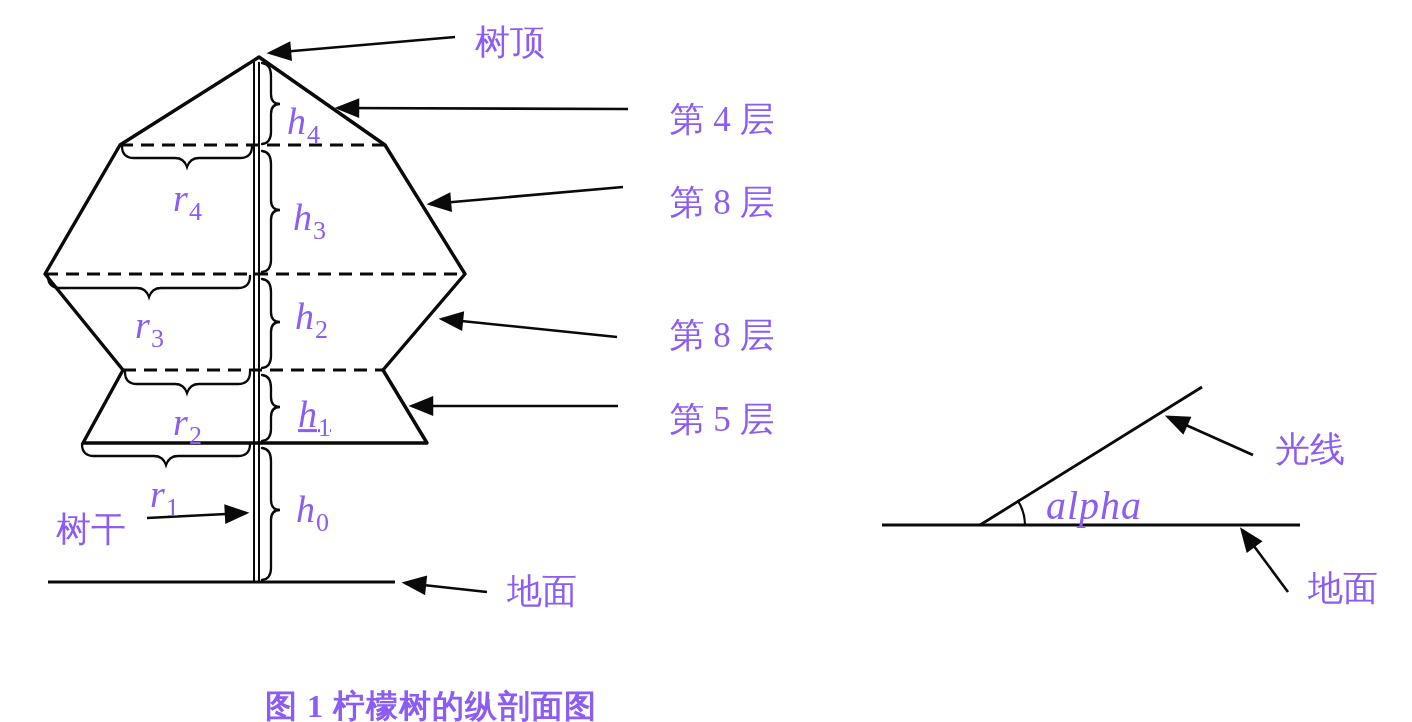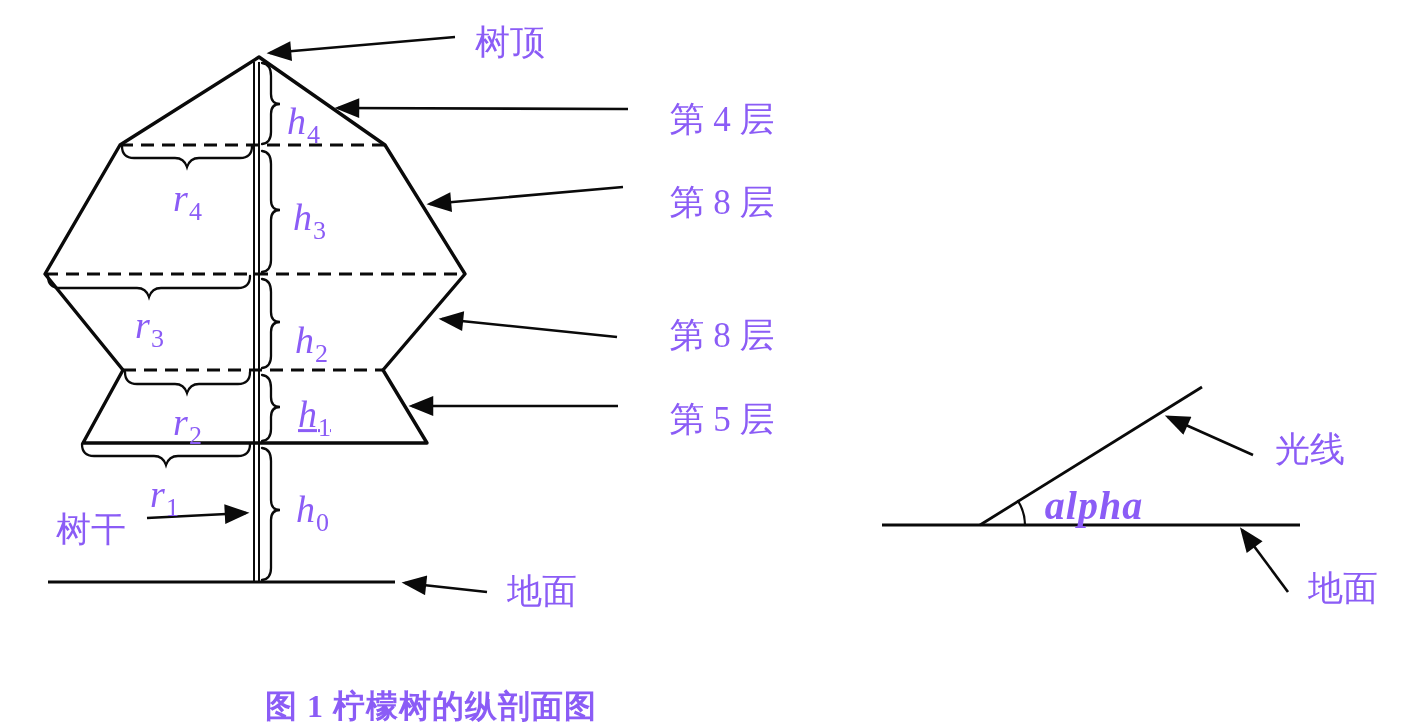--- a/index.html
+++ b/index.html
@@ -16,21 +16,21 @@
   .brace{fill:none;stroke:#0a0a0a;stroke-width:2.3;stroke-linecap:round;}
   .arrow{stroke:#0a0a0a;stroke-width:2.6;}
   .lbl{
     position:absolute; transform:translate(-50%,-50%);
     font-size:35px; line-height:1.1; white-space:nowrap; color:#8b5cf6;margin-top:8px;
   }
   .math{font-size:38px;text-align:center;}
   .math .base{font-style:italic;}
   .math .sub{font-size:26px; font-style:normal; position:relative; top:9px; left:1px;}
   .caption{font-size:32px; letter-spacing:1px;font-weight:bold;}
-  .alpha{font-size:40px; font-style:italic; letter-spacing:1px;font-weight:bold;}
+  .alpha{font-size:40px; font-style:italic; letter-spacing:1px;}
 </style>
 </head>
 <body>
 
 <div class="stage">
 
   <svg width="1412" height="722" viewBox="0 0 1412 722">
     <defs>
       <marker id="ah" viewBox="0 0 10 8" refX="8.6" refY="4" markerWidth="11" markerHeight="7.6" orient="auto-start-reverse" markerUnits="strokeWidth">
         <path d="M0,0 L10,4 L0,8 Z" fill="#0a0a0a"></path>
@@ -76,21 +76,21 @@
 
   <div class="lbl" style="left:510px;top:35px;">树顶</div>
 
   <div class="lbl" style="left:722px;top:112px;">第 4 层</div>
   <div class="lbl" style="left:722px;top:195px;">第 8 层</div>
   <div class="lbl" style="left:722px;top:328px;">第 8 层</div>
   <div class="lbl" style="left:722px;top:412px;">第 5 层</div>
 
   <div class="lbl math" style="left:303px;top:114px;"><span class="base">h</span><span class="sub">4</span></div>
   <div class="lbl math" style="left:309px;top:210px;"><span class="base">h</span><span class="sub">3</span></div>
-  <div class="lbl math" style="left:311px;top:333px;"><span class="base">h</span><span class="sub">2</span></div>
+  <div class="lbl math" style="left:311px;top:309px;"><span class="base">h</span><span class="sub">2</span></div>
   <div class="lbl math" style="left:314px;top:407px;text-decoration:underline;"><span class="base">h</span><span class="sub">1</span></div>
   <div class="lbl math" style="left:312px;top:502px;"><span class="base">h</span><span class="sub">0</span></div>
 
   <div class="lbl math" style="left:187px;top:191px;"><span class="base">r</span><span class="sub">4</span></div>
   <div class="lbl math" style="left:149px;top:318px;font-family:Liberation Serif, serif;"><span class="base">r</span><span class="sub">3</span></div>
   <div class="lbl math" style="left:187px;top:415px;"><span class="base">r</span><span class="sub">2</span></div>
   <div class="lbl math" style="left:164px;top:487px;"><span class="base">r</span><span class="sub">1</span></div>
 
   <div class="lbl" style="left:91px;top:522px;">树干</div>
   <div class="lbl" style="left:542px;top:584px;">地面</div>

